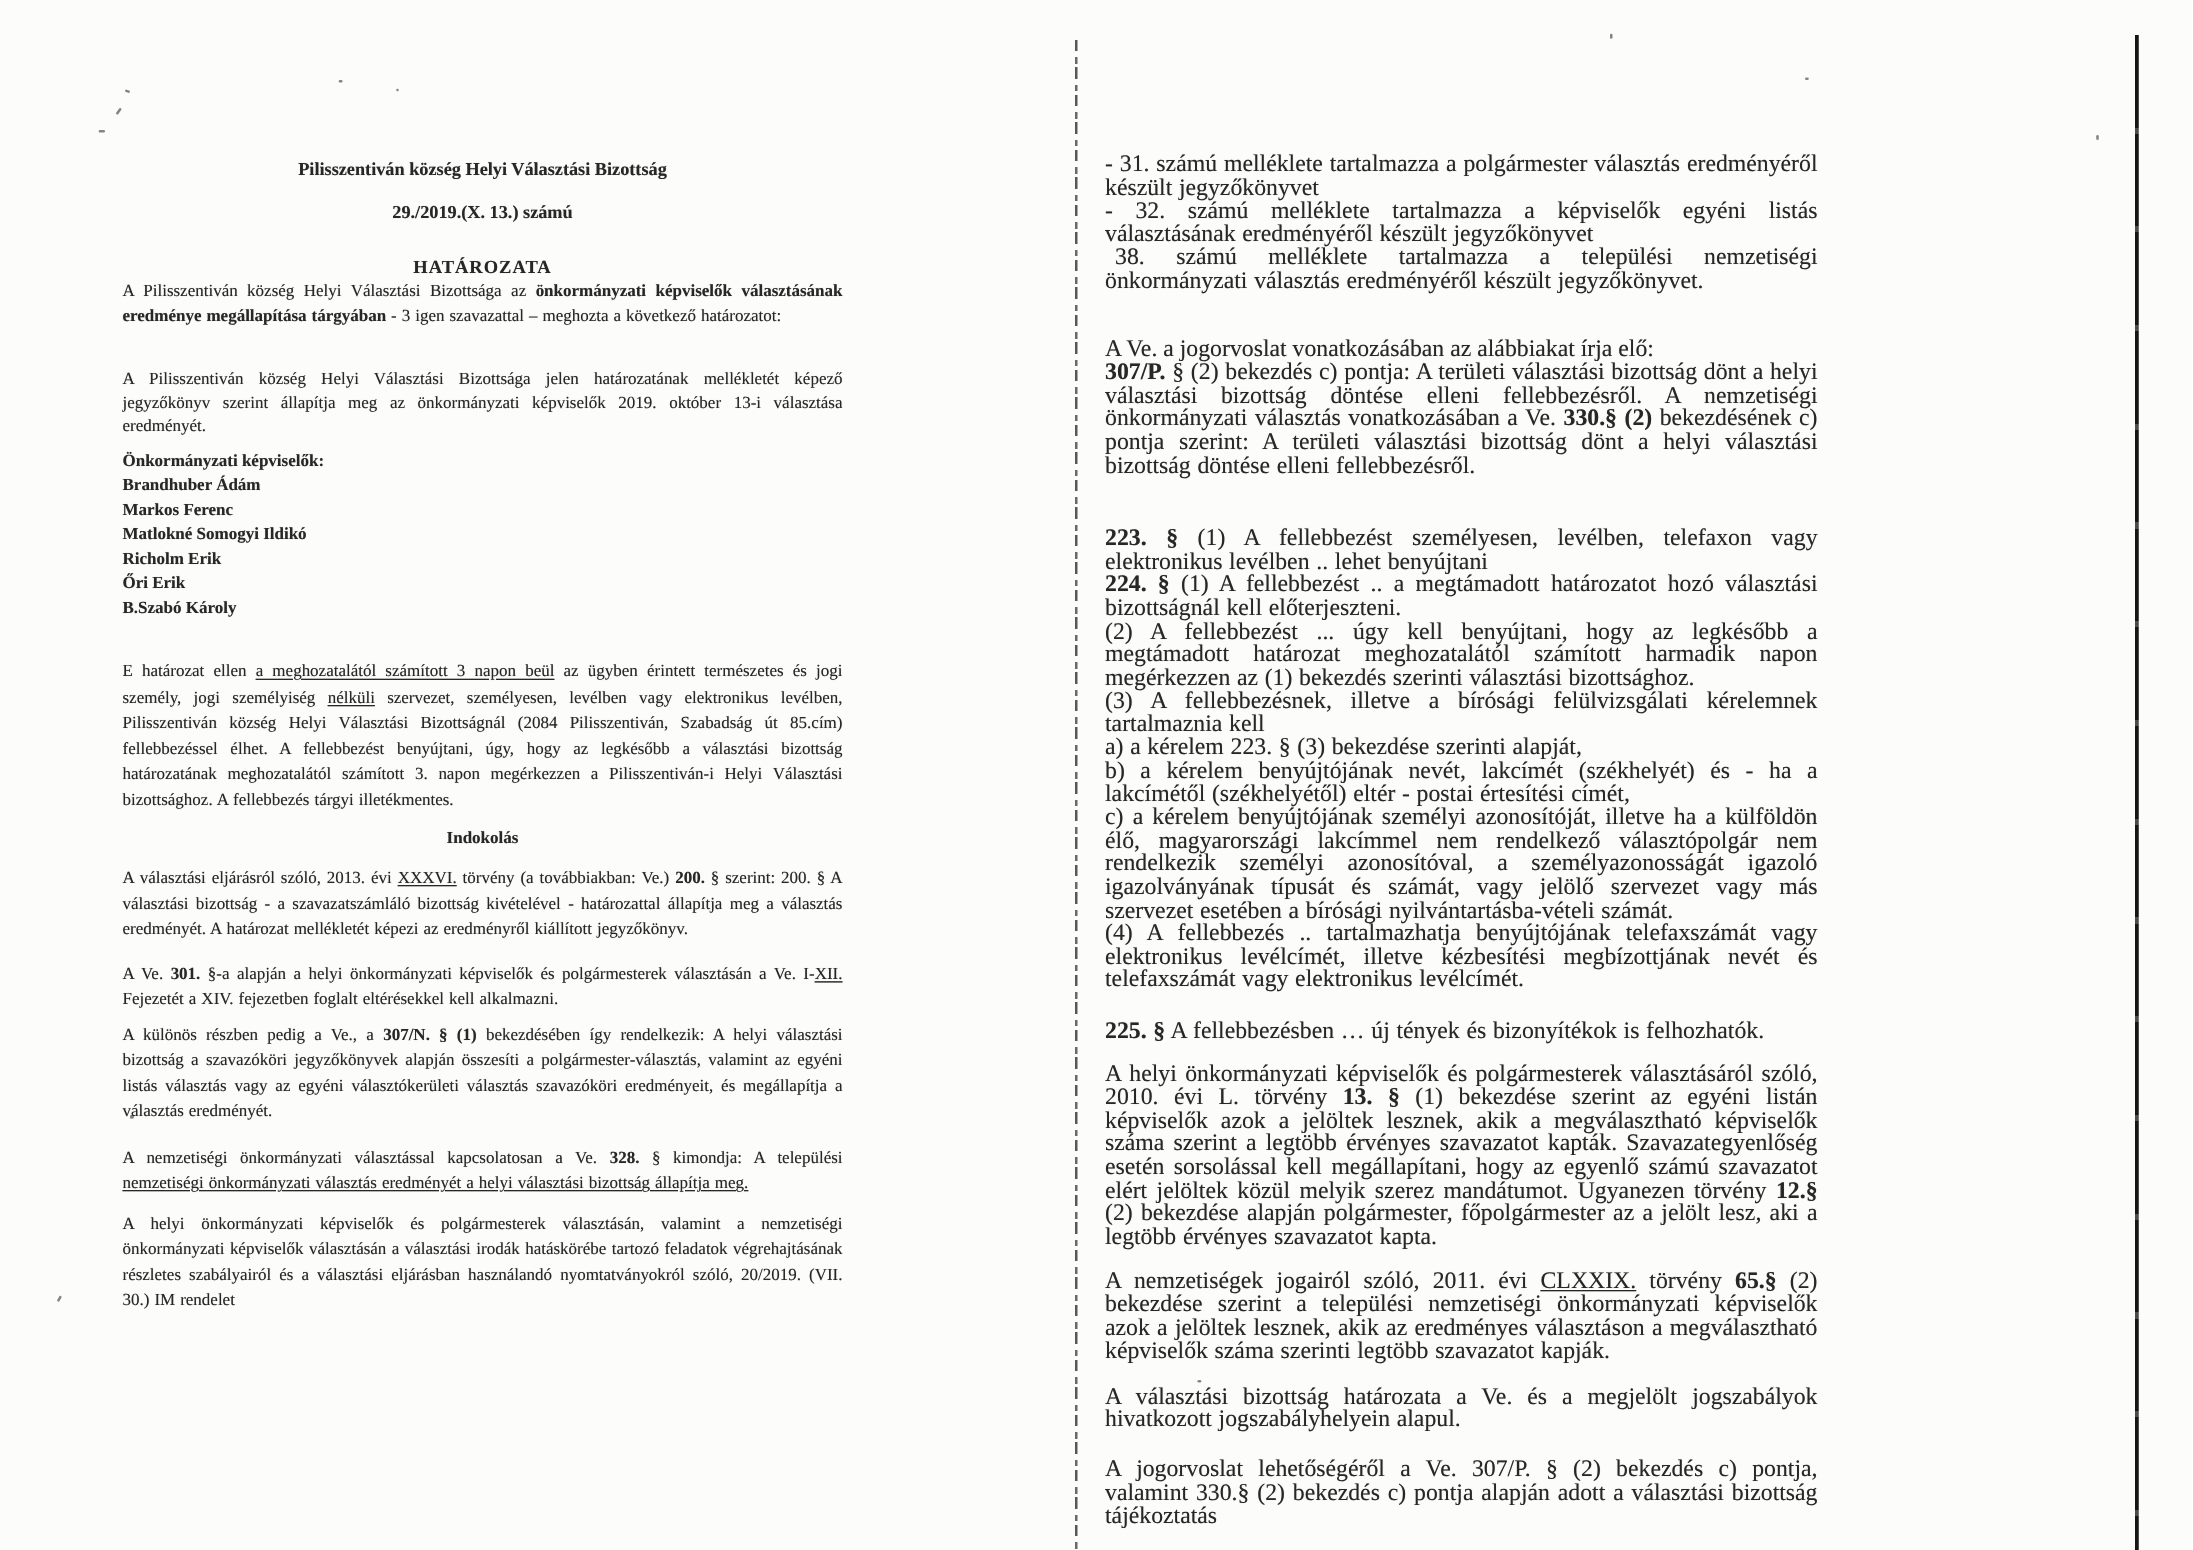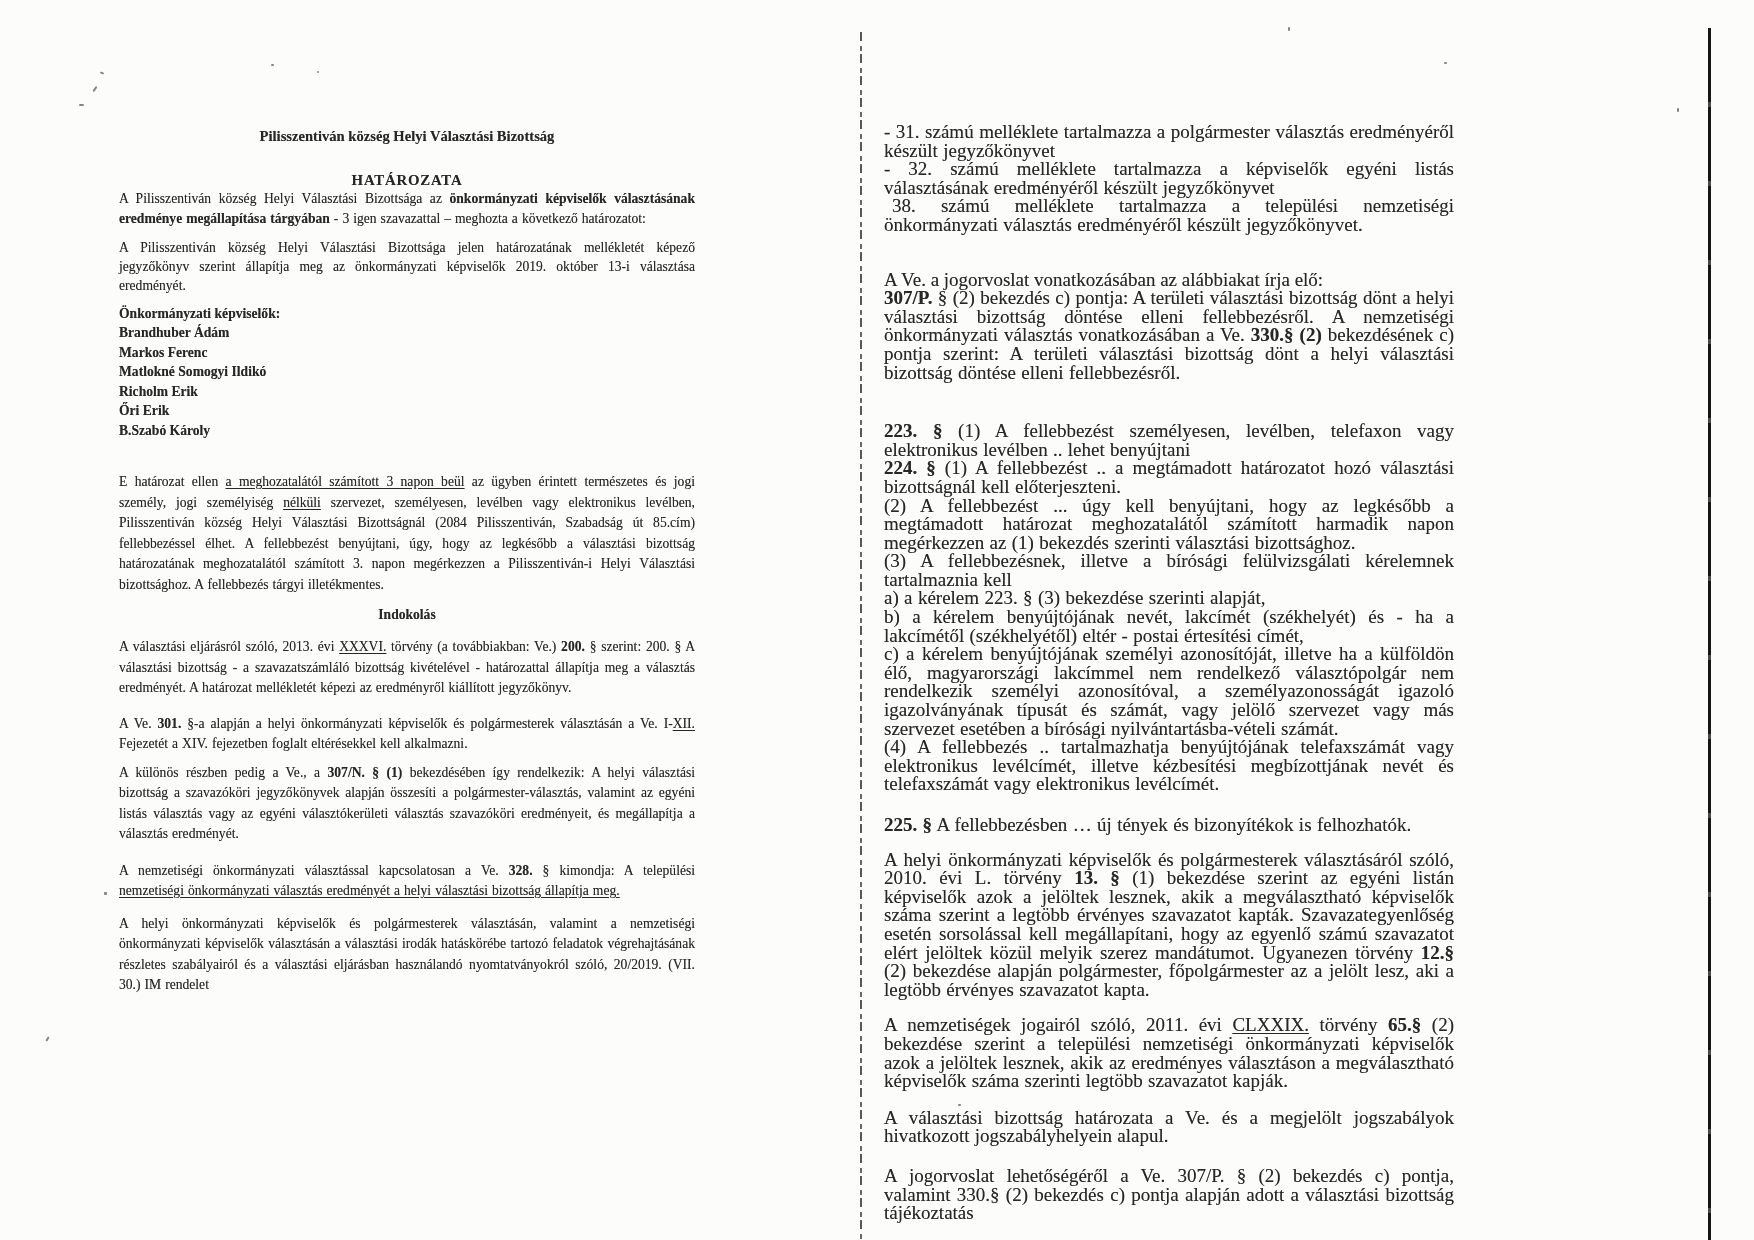--- a/index.html
+++ b/index.html
@@ -2,21 +2,21 @@
 <html><head>
 <meta charset="utf-8">
 <style>
   html,body{margin:0;padding:0;background:#ffffff;}
   .scan{
     position:relative;width:1754px;height:1240px;background:#fcfcfb;overflow:hidden;
     font-family:"Liberation Serif","DejaVu Serif",serif;color:#272727;
   }
   .page{position:absolute;top:0;filter:blur(.24px);}
   .page *{text-shadow:0 0 .6px rgba(40,40,40,.45);}
-  .pl{left:119px;width:576px;font-size:13.6px;}
+  .pl{left:98px;width:576px;font-size:13.6px;}
   .pr{left:884px;width:570px;font-size:19px;}
   .just{text-align:justify;word-spacing:.6px;}
   .ctr{text-align:center;font-weight:bold;}
   .b{font-weight:bold;}
   .u{text-decoration:underline;text-underline-offset:2px;}
   .lh19{line-height:19px;}
   .lh195{line-height:19.5px;}
   .lh20{line-height:20.3px;}
   .lh205{line-height:20.5px;}
   .lh186{line-height:18.6px;}
@@ -34,24 +34,25 @@
   .speck{position:absolute;background:#343434;opacity:.6;border-radius:1px;}
   .indent1{text-indent:8px;}
 </style>
 </head>
 <body>
 
 <div class="scan">
 
   <div class="page pl">
     <div class="ctr t1" style="margin-top:128px">Pilisszentiván község  Helyi Választási Bizottság</div>
+    <div class="ctr t1" style="margin-top:17px">29./2019.(X. 13.) számú</div>
     <div class="ctr hd" style="margin-top:27px">HATÁROZATA</div>
 
     <div class="just lh20" style=""><span>A Pilisszentiván község  Helyi Választási Bizottsága az </span><span class="b">önkormányzati képviselők választásának eredménye megállapítása tárgyában</span><span> - 3 igen szavazattal – meghozta a következő határozatot:</span></div>
-    <div class="just lh19" style="margin-top:8px"><span>A Pilisszentiván község Helyi Választási Bizottsága jelen határozatának mellékletét képező jegyzőkönyv szerint állapítja meg az önkormányzati képviselők 2019. október 13-i választása eredményét.</span></div>
+    <div class="just lh19" style="margin-top:29px"><span>A Pilisszentiván község Helyi Választási Bizottsága jelen határozatának mellékletét képező jegyzőkönyv szerint állapítja meg az önkormányzati képviselők 2019. október 13-i választása eredményét.</span></div>
 
     <div class="lh195" style="margin-top:9px">
       <div class="b">Önkormányzati képviselők:</div>
       <div class="b">Brandhuber Ádám</div>
       <div class="b">Markos Ferenc</div>
       <div class="b">Matlokné Somogyi Ildikó</div>
       <div class="b">Richolm Erik</div>
       <div class="b">Őri Erik</div>
       <div class="b">B.Szabó Károly</div>
     </div>

